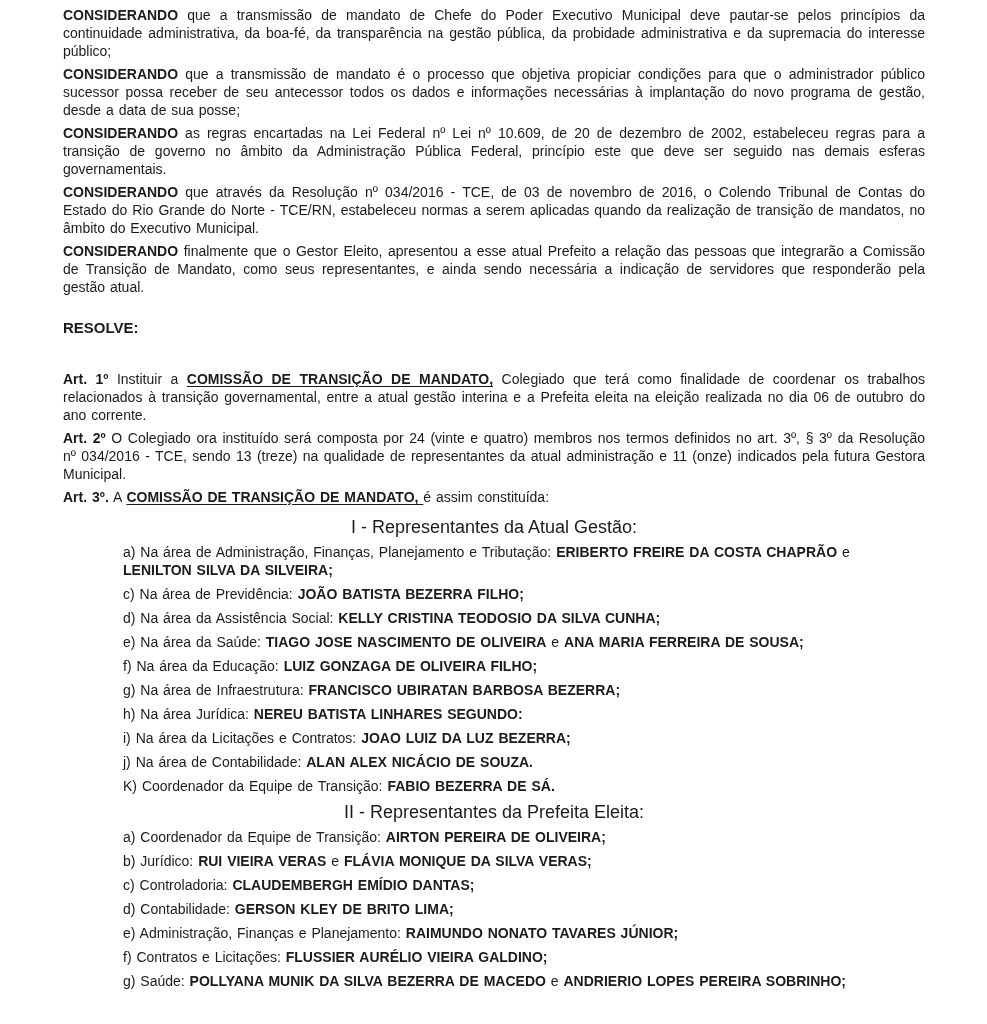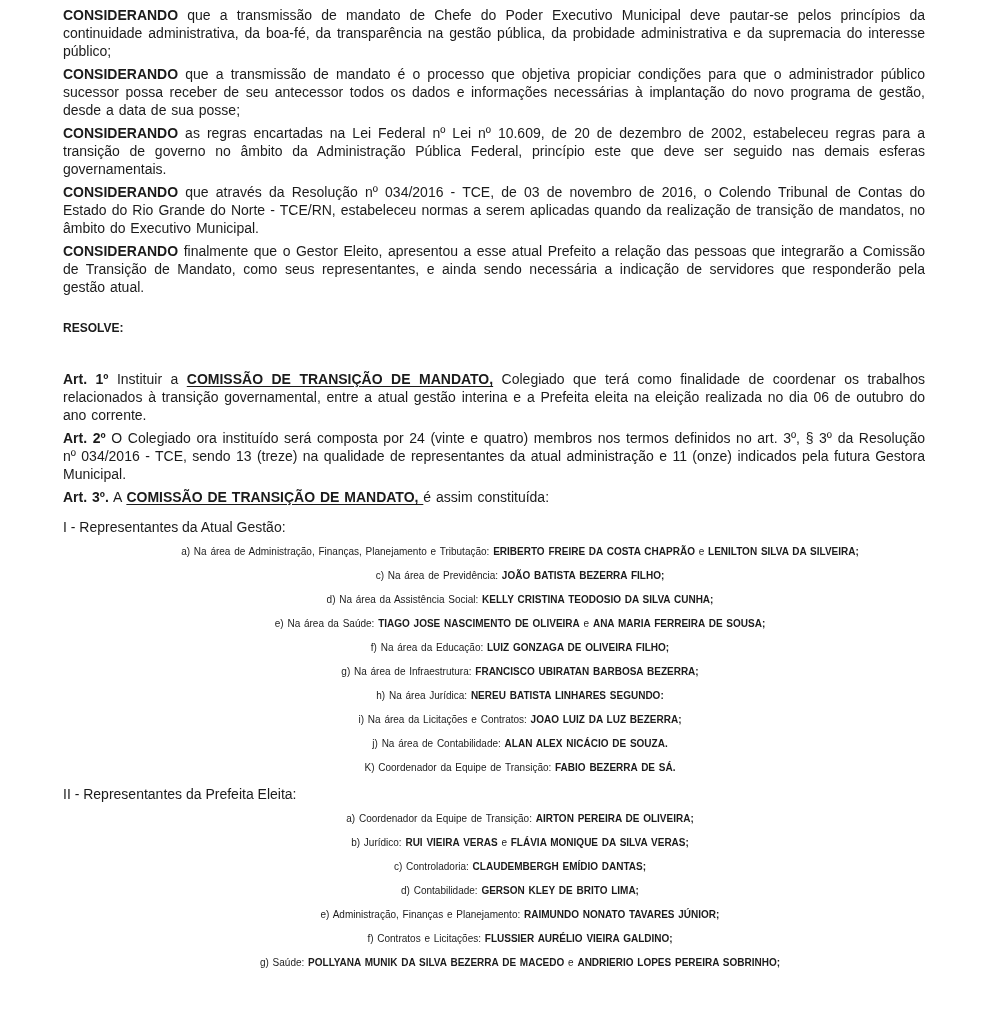--- a/index.html
+++ b/index.html
@@ -21,35 +21,36 @@
     margin:0 0 5px 0;
     word-spacing:1px;
   }
   .para b{font-weight:700;}
   .uline{
     font-weight:700;
     text-decoration:underline;
     text-underline-offset:2px;
   }
   .resolve{
-    font-size:12px;
+    font-size:15px;
     font-weight:700;
     margin:23px 0 33px 0;
     line-height:18px;
   }
   .section-heading{
+    font-size:18px;
+    line-height:18px;
+    margin:8px 0 7px 0;
+    text-align:center;
+  }
+  .item{
     font-size:14px;
     line-height:18px;
-    margin:8px 0 7px 0;
-  }
-  .item{
-    font-size:10px;
-    line-height:18px;
     margin:0 8px 6px 60px;
-    text-align:center;
+    text-align:left;
     word-spacing:1px;
   }
   .item b{font-weight:700;}
   .art{margin-bottom:5px;}
   .art-3{margin-bottom:12px;}
 </style>
 </head>
 <body>
 
 <div class="page">

